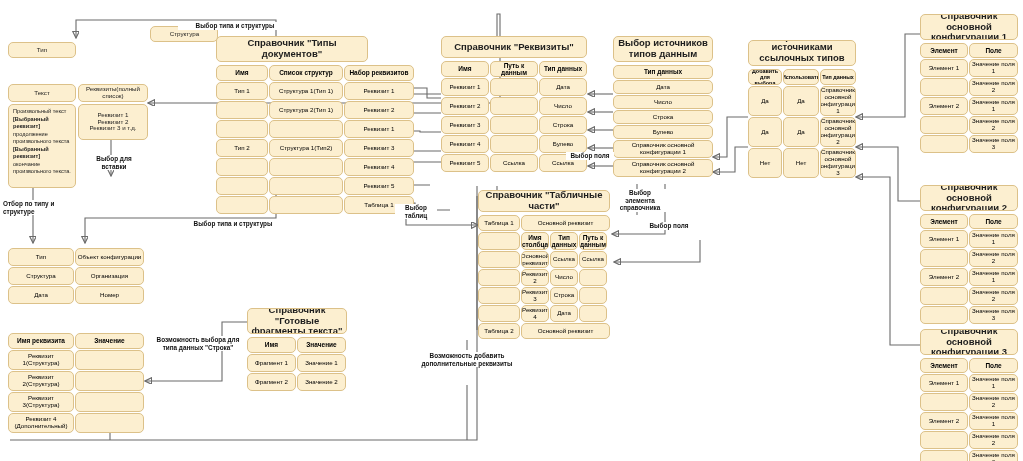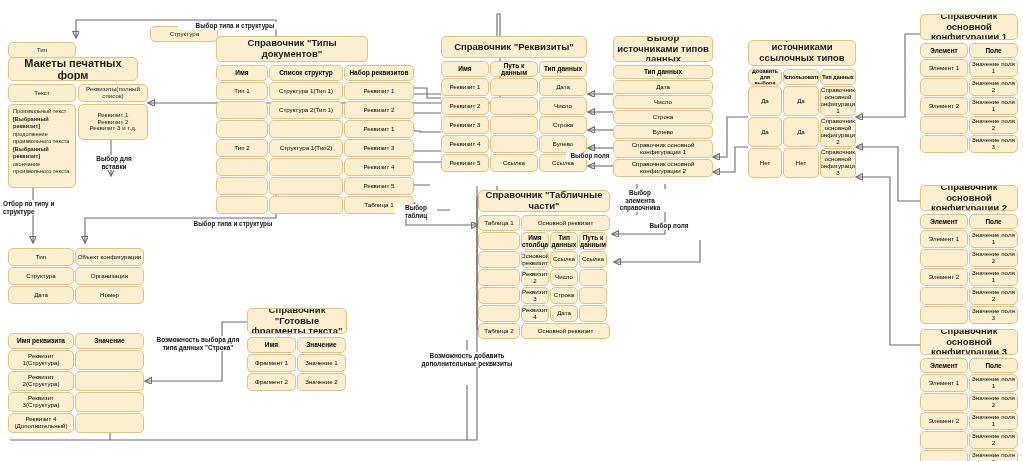--- a/index.html
+++ b/index.html
@@ -137,21 +137,20 @@
 
     <path d="M247,322 L222,322 L222,381 L145,381" marker-end="url(#ah)"></path>
 
     <path d="M477,196 L477,330"></path>
   </svg>
 
   <div class="grp" style="left:8px;top:38px;">
     <div class="box t-cell" style="left:0;top:0;width:68px;height:16px;position:relative;display:inline-flex;">Тип</div>
     <div class="box t-cell" style="left:70px;top:-16px;width:68px;height:16px;position:relative;display:inline-flex;">Структура</div>
   </div>
-  <div class="box t-big" style="left:8px;top:57px;width:130px;height:24px;">Макеты печатных форм</div>
   <div class="box t-cell" style="left:8px;top:84px;width:68px;height:18px;">Текст</div>
   <div class="box t-cell" style="left:78px;top:84px;width:70px;height:18px;">Реквизиты(полный список)</div>
 
   <div class="box t-para" style="left:8px;top:104px;width:68px;height:84px;display:block;">
     <span>Произвольный текст</span><br>
     <b>[Выбранный реквизит]</b><br>
     <span>продолжение произвольного текста</span><br>
     <b>[Выбранный реквизит]</b><br>
     <span>окончание произвольного текста.</span>
   </div>
@@ -236,21 +235,21 @@
         <div class="stack-cell t-cell" style="width: 48px; height: 18px;"></div>
         <div class="stack-cell t-cell" style="width: 48px; height: 18px;">Булево</div>
       </div>
       <div style="display: flex; gap: 1px;">
         <div class="stack-cell t-cell" style="width: 48px; height: 18px;">Реквизит 5</div>
         <div class="stack-cell t-cell" style="width: 48px; height: 18px;">Ссылка</div>
         <div class="stack-cell t-cell" style="width: 48px; height: 18px;">Ссылка</div>
       </div>
     </div>
 
-  <div class="box t-title" style="left:613px;top:36px;width:100px;height:26px;">Выбор источниками типов данных</div>
+  <div class="box t-title" style="left:613px;top:36px;width:100px;height:26px;">Выбор источников типов данным</div>
   <div class="grp" id="dts-list" style="left: 613px; top: 65px; display: flex; flex-direction: column;">
       <div class="stack-cell t-head" style="width: 100px; height: 14px;">Тип данных</div>
       <div class="stack-cell t-cell" style="width: 100px; height: 14px;">Дата</div>
       <div class="stack-cell t-cell" style="width: 100px; height: 14px;">Число</div>
       <div class="stack-cell t-cell" style="width: 100px; height: 14px;">Строка</div>
       <div class="stack-cell t-cell" style="width: 100px; height: 14px;">Булево</div>
       <div class="stack-cell t-cell" style="width: 100px; height: 18px;">Справочник основной конфигурации 1</div>
       <div class="stack-cell t-cell" style="width: 100px; height: 18px;">Справочник основной конфигурации 2</div>
     </div>
 

